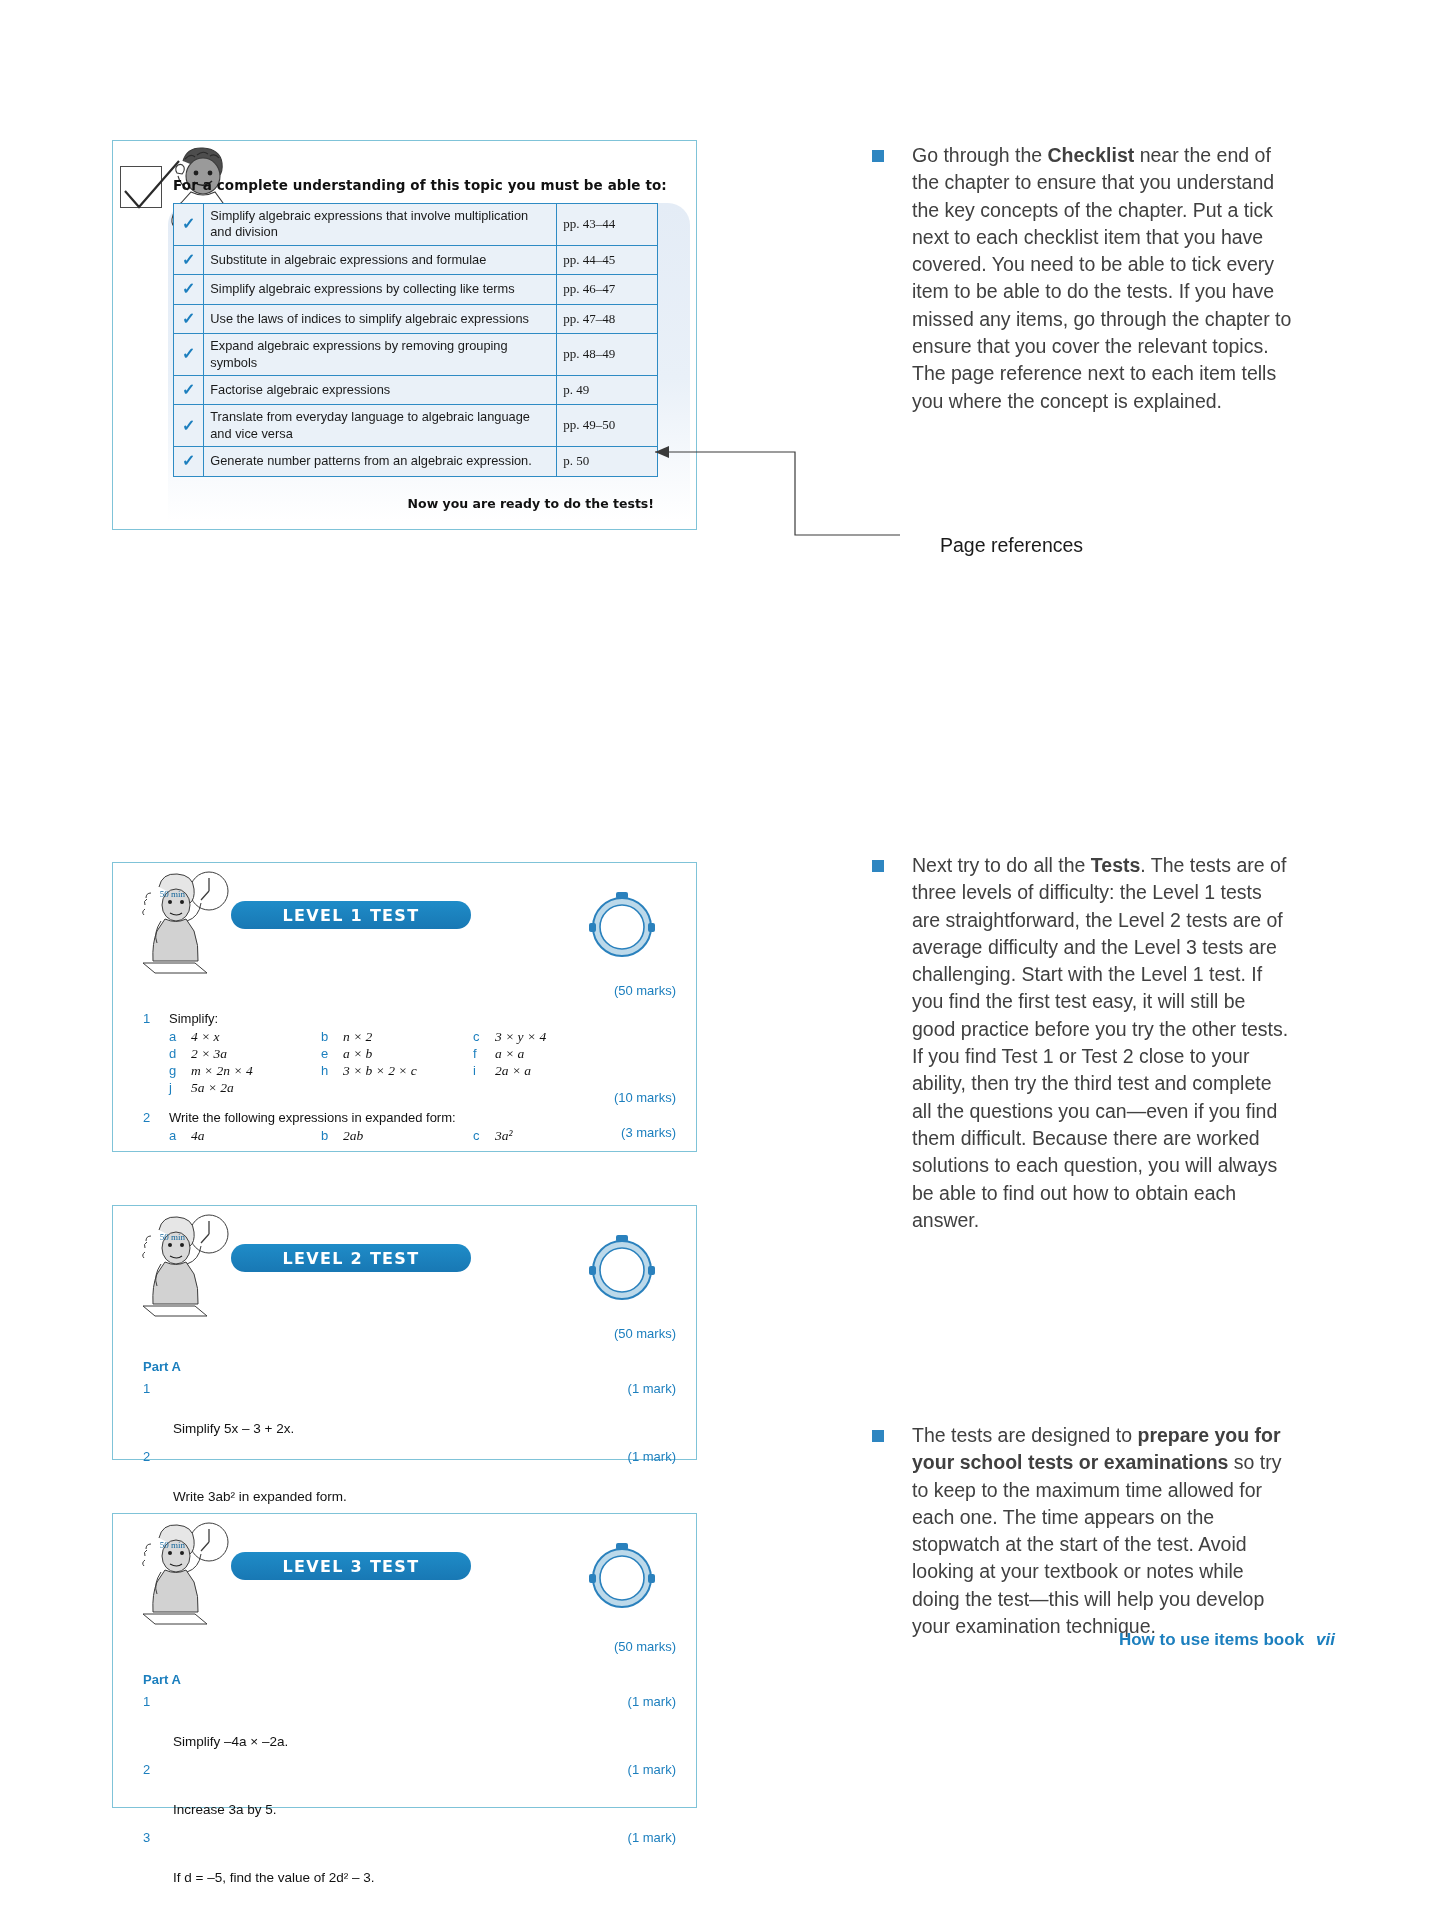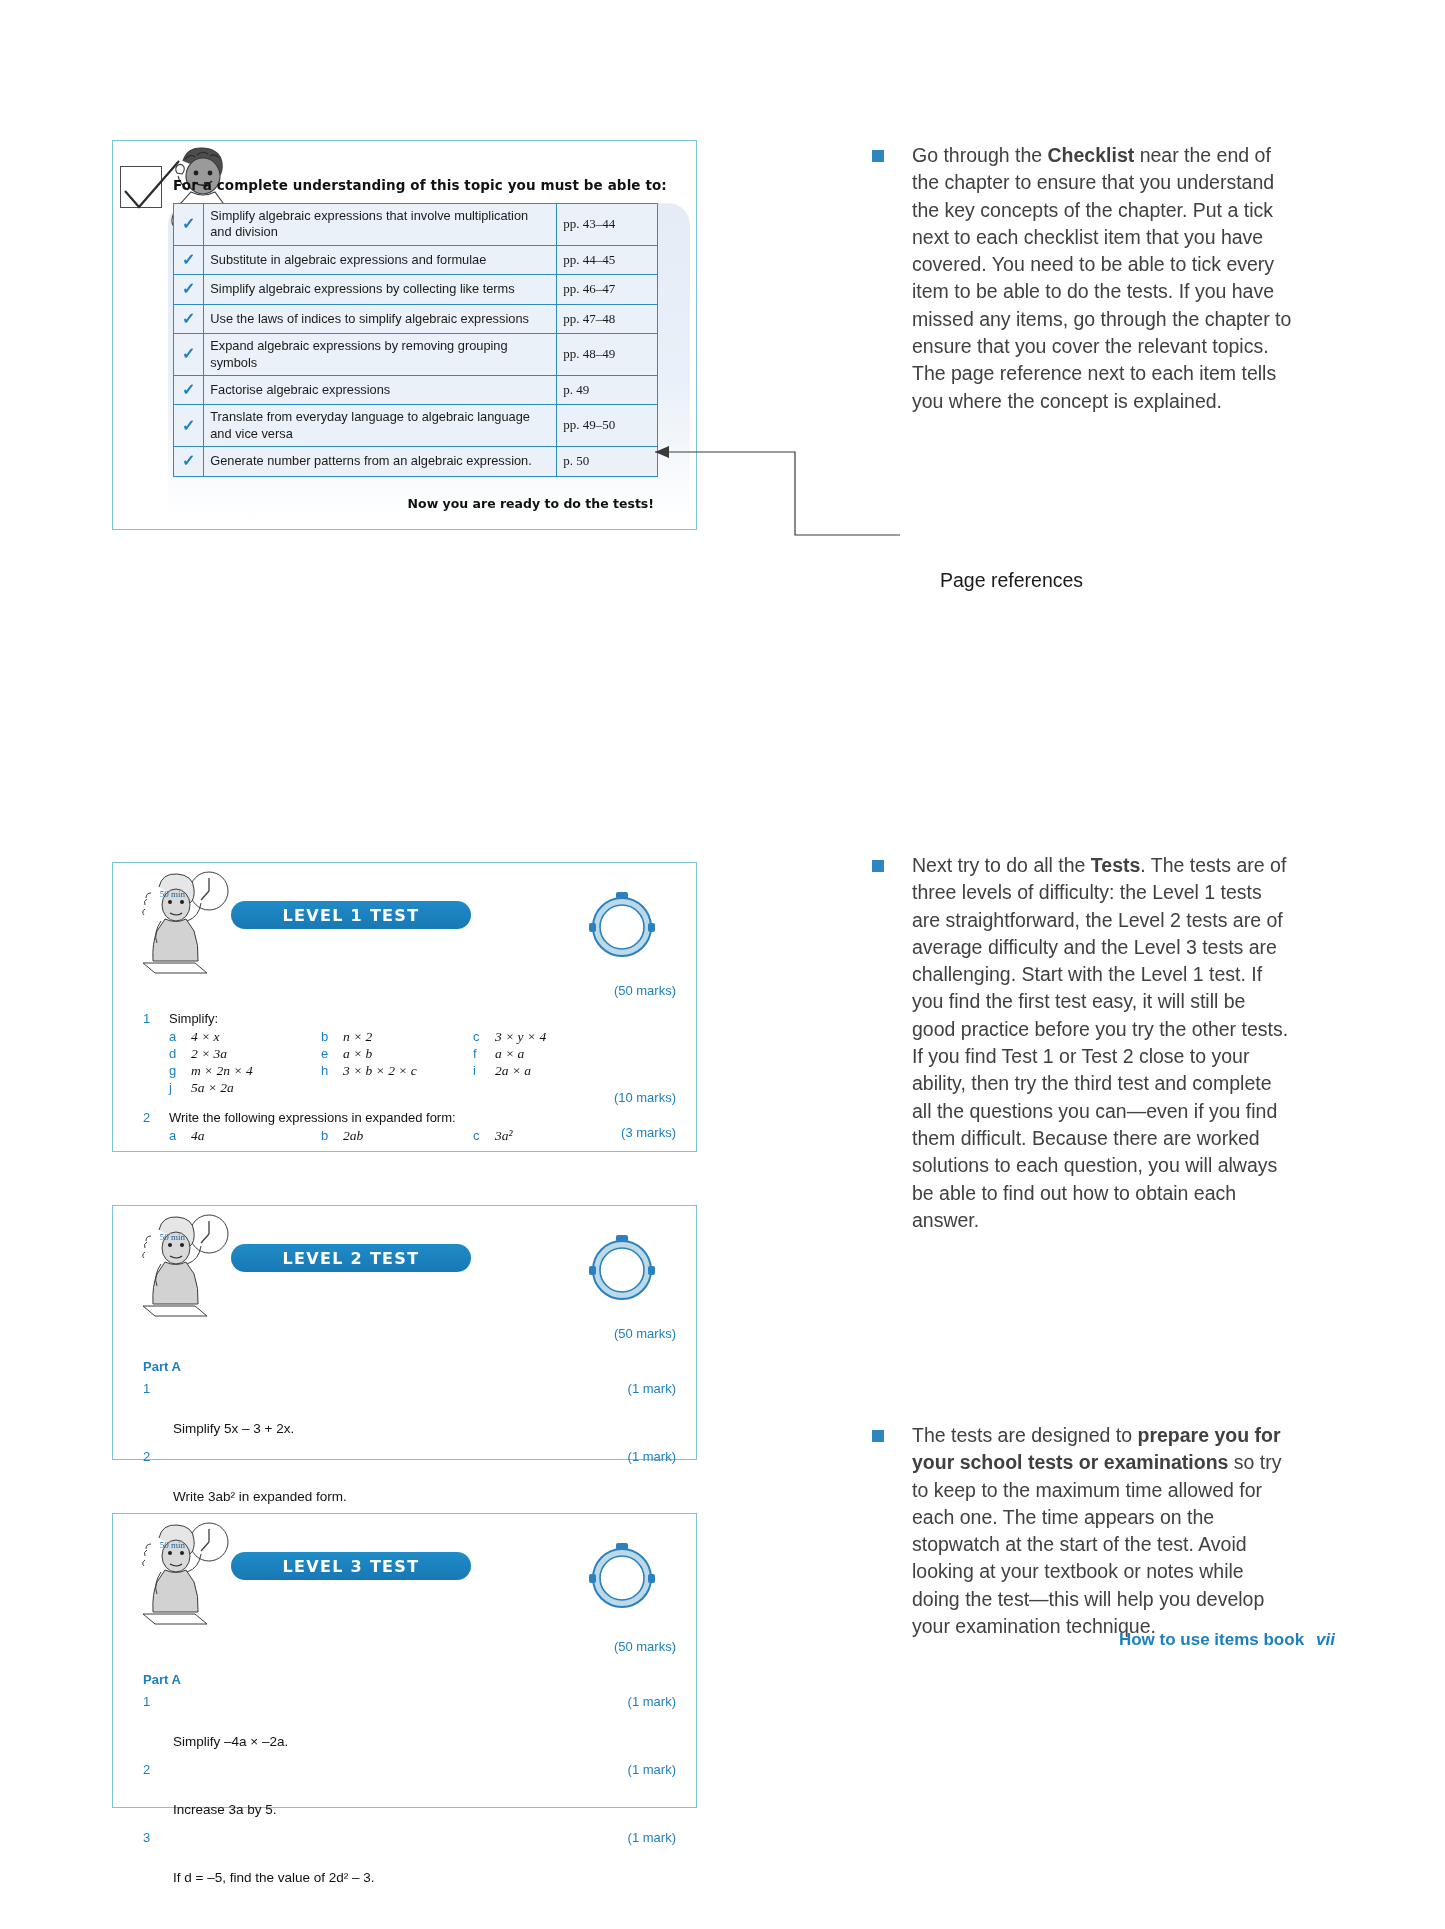--- a/index.html
+++ b/index.html
@@ -102,21 +102,21 @@
   #callout-2 { left: 912px; top: 852px; width: 382px; }
   #callout-2 .bullet-sq { left: -40px; top: 8px; }
 
   #callout-3 { left: 912px; top: 1422px; width: 382px; }
   #callout-3 .bullet-sq { left: -40px; top: 8px; }
 
   
   #page-ref-anno { position: absolute; left: 800px; top: 548px; }
   #page-ref-anno .label {
     position: absolute; left: 140px; top: -14px;
-    font-size: 19.5px; color: #1a1a1a; white-space: nowrap; margin-top: 35px;
+    font-size: 19.5px; color: #1a1a1a; white-space: nowrap;
   }
 
   
   .test-panel { position: absolute; left: 112px; width: 585px; border: 1.5px solid #7fc3d8; background:#fff; }
   #level1-panel { top: 862px; height: 290px; }
   #level2-panel { top: 1205px; height: 255px; }
   #level3-panel { top: 1513px; height: 295px; }
 
   .test-banner {
     position: absolute; left: 118px; top: 38px; width: 240px; height: 28px;

